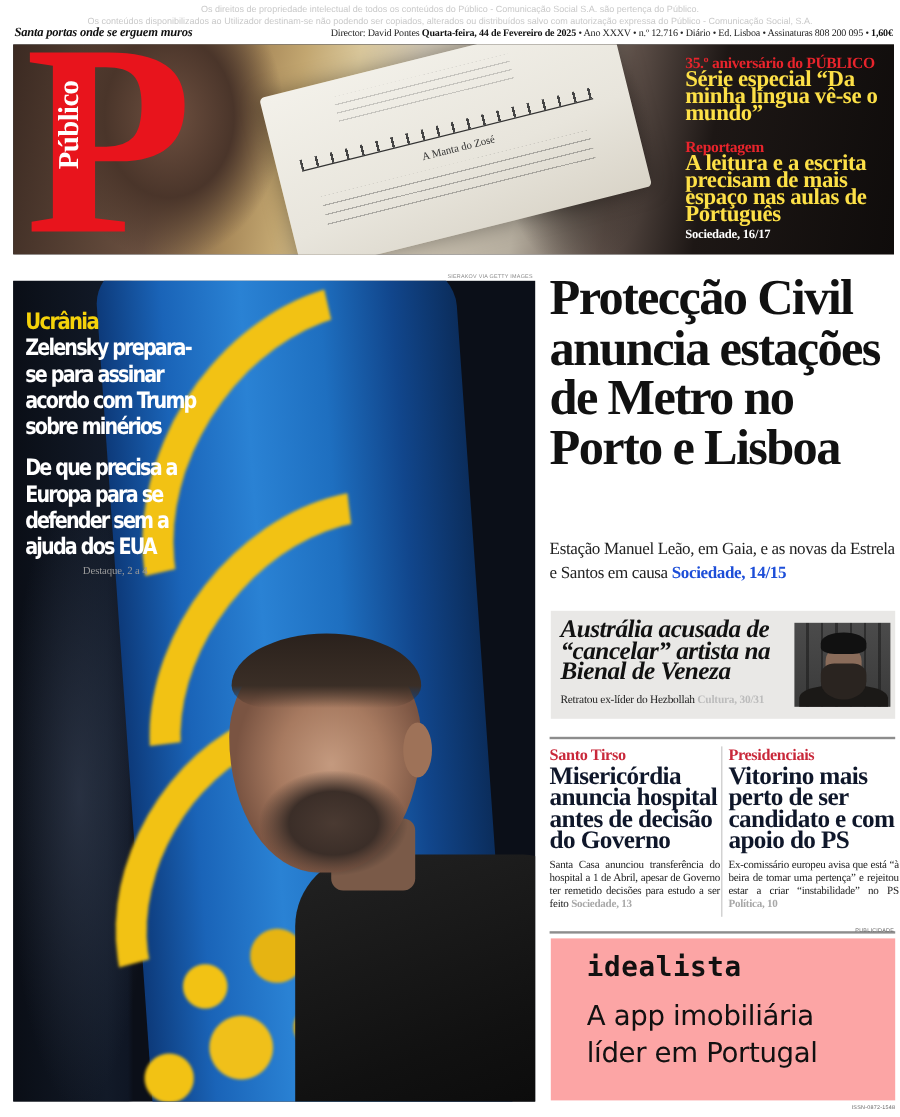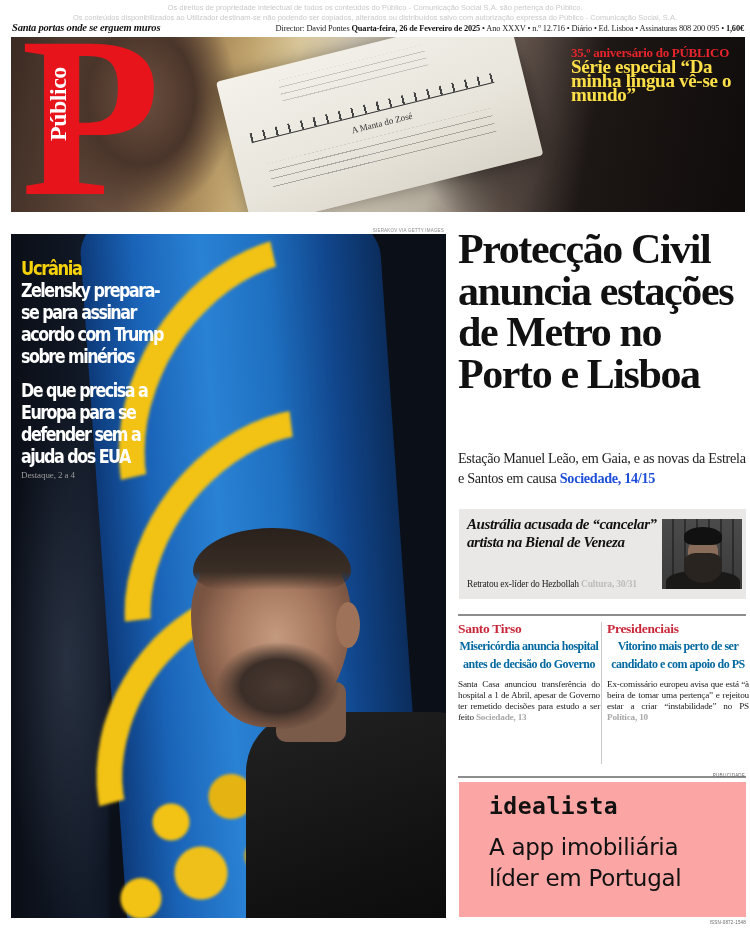--- a/index.html
+++ b/index.html
@@ -83,52 +83,52 @@
       border-radius: 30% 30% 50% 50%; }
     .person .ear { position: absolute; left: 145px; top: 70px; width: 24px; height: 46px; background: #9e7258; border-radius: 50%; }
     .photo-credit { position: absolute; top: 228px; left: 340px; width: 104px; text-align: right;
       font-family: "Liberation Sans", sans-serif; font-size: 4.5px; color: #8a8a8a; letter-spacing: 0.2px; }
     .hero-text { position: absolute; left: 21px; top: 258px; width: 150px; font-family: "DejaVu Sans", sans-serif; }
     .hero-kicker { color: #f5d20a; font-weight: bold; font-size: 19px; line-height: 21px; letter-spacing: -1.6px;
       transform: scaleX(0.86); transform-origin: 0 0; }
     .hero-head { color: #ffffff; font-weight: bold; font-size: 19px; line-height: 22px; letter-spacing: -1.8px;
       transform: scaleX(0.84); transform-origin: 0 0; width: 178px; }
     .hero-gap { height: 12px; }
-    .hero-ref { font-family: "Liberation Serif", serif; color: #9a9a9a; font-size: 9px; margin-top: 3px; letter-spacing: -0.1px; }
+    .hero-ref { font-family: "Liberation Serif", serif; color: #9a9a9a; font-size: 9px; margin-top: 3px; letter-spacing: -0.1px; text-align: center; }
 
     
     .main-head { position: absolute; left: 458px; top: 229px; width: 292px; font-family: "Liberation Serif", serif; font-weight: bold;
       font-size: 42px; line-height: 41.5px; letter-spacing: -1.4px; color: #111; }
     .main-deck { position: absolute; left: 458px; top: 448px; width: 292px; font-family: "Liberation Serif", serif;
       font-size: 14.2px; line-height: 20px; color: #222; letter-spacing: -0.3px; }
     .main-deck .ref { color: #1d4ed8; font-weight: bold; }
 
     .culture-box { position: absolute; left: 459px; top: 509px; width: 287px; height: 90px; background: #e9e8e6; }
     .culture-head { position: absolute; left: 8px; top: 7px; width: 190px; font-family: "Liberation Serif", serif; font-style: italic; font-weight: bold;
-      font-size: 15px; line-height: 17.5px; letter-spacing: -0.4px; color: #111; }
+      font-size: 21px; line-height: 17.5px; letter-spacing: -0.4px; color: #111; }
     .culture-sub { position: absolute; left: 8px; top: 70px; font-family: "Liberation Serif", serif; font-size: 9.5px; color: #222; letter-spacing: -0.2px; white-space: nowrap; text-align: center; }
     .culture-sub .ref { color: #bcbcbc; font-weight: bold; }
     .culture-photo { position: absolute; left: 203px; top: 10px; width: 80px; height: 70px; overflow: hidden;
       background: linear-gradient(180deg, #4b4b4b 0%, #3a3a3a 100%); }
     .culture-photo .bars { position: absolute; inset: 0; background: repeating-linear-gradient(90deg, transparent 0 10px, rgba(20,20,20,0.5) 10px 12px); }
     .culture-photo .turban { position: absolute; left: 22px; top: 8px; width: 38px; height: 18px; background: #111; border-radius: 50% 50% 30% 30%; }
     .culture-photo .face { position: absolute; left: 26px; top: 20px; width: 30px; height: 30px; background: #8a6c5a; border-radius: 40%; }
     .culture-photo .beard { position: absolute; left: 22px; top: 34px; width: 38px; height: 30px; background: #2a2420; border-radius: 30% 30% 50% 50%; }
     .culture-photo .robe { position: absolute; left: 4px; top: 52px; width: 74px; height: 26px; background: #1b1917; border-radius: 40% 40% 0 0; }
 
     .rule { position: absolute; height: 1.5px; background: #8d8d8d; }
     .rule.r1 { left: 458px; top: 614px; width: 288px; }
     .rule.r2 { left: 458px; top: 776px; width: 288px; }
     .vrule { position: absolute; left: 601px; top: 622px; width: 1px; height: 142px; background: #c8c8c8; }
 
     .story { position: absolute; top: 620px; width: 142px; font-family: "Liberation Serif", serif; }
     .story.s1 { left: 458px; }
     .story.s2 { left: 607px; }
     .story .kicker { color: #c9283a; font-weight: bold; font-size: 13.5px; line-height: 17px; letter-spacing: -0.3px; }
-    .story .head { color: #0369a1; font-weight: bold; font-size: 12px; line-height: 18px; letter-spacing: -0.5px; text-align: center; }
+    .story .head { color: #0f172a; font-weight: bold; font-size: 21px; line-height: 18px; letter-spacing: -0.5px; }
     .story .body { color: #222; font-size: 9.2px; line-height: 11px; margin-top: 6px; letter-spacing: -0.2px; text-align: justify; }
     .story .body .ref { color: #a8a8a8; font-weight: bold; }
 
     .ad-label { position: absolute; top: 773px; left: 690px; width: 55px; text-align: right; font-family: "Liberation Sans", sans-serif;
       font-size: 4.5px; color: #666; letter-spacing: 0.2px; }
     .ad { position: absolute; left: 459px; top: 782px; width: 287px; height: 135px; background: #fca5a5; }
     .ad-brand { position: absolute; left: 30px; top: 11px; font-family: "DejaVu Sans Mono", monospace; font-weight: bold;
       font-size: 23px; color: #111; letter-spacing: 0.5px; }
     .ad-tag { position: absolute; left: 30px; top: 50px; width: 250px; font-family: "DejaVu Sans", sans-serif; font-size: 23px; line-height: 31px;
       color: #111; letter-spacing: -0.3px; }
@@ -136,39 +136,44 @@
       font-size: 4.5px; color: #666; letter-spacing: 0.2px; }
   </style>
 </head>
 <body>
 
 <div class="legal l1">Os direitos de propriedade intelectual de todos os conteúdos do Público - Comunicação Social S.A. são pertença do Público.</div>
 <div class="legal l2">Os conteúdos disponibilizados ao Utilizador destinam-se não podendo ser copiados, alterados ou distribuídos salvo com autorização expressa do Público - Comunicação Social, S.A.</div>
 
 <div class="masthead-line">
   <span class="slogan">Santa portas onde se erguem muros</span>
-  <span class="issue-info"><span>Director: David Pontes</span> <b>Quarta-feira, 26 de Fevereiro de 2025</b><span> • Ano XXXV • n.º 12.716 • Diário • Ed. Lisboa • Assinaturas 808 200 095  • </span><b>1,60€</b></span>
+  <span class="issue-info"><span>Director: David Pontes</span> <b>Quarta-feira, 44 de Fevereiro de 2025</b><span> • Ano XXXV • n.º 12.716 • Diário • Ed. Lisboa • Assinaturas 808 200 095  • </span><b>1,60€</b></span>
 </div>
 
 <div class="banner">
   <div class="banner-photo"></div>
   <div class="notebook">
     <div class="nb-head"></div>
     <div class="spiral"></div>
     <div class="nb-title">A Manta do Zosé</div>
     <div class="nb-lines"></div>
   </div>
   <div class="logo-p">P</div>
   <div class="logo-word">Público</div>
   <div class="banner-teasers">
     <div>
       <div class="bt-kicker">35.º aniversário do PÚBLICO</div>
       <div class="bt-head">Série especial “Da minha língua vê-se o mundo”</div>
     </div>
     <div class="bt-gap"></div>
+    <div>
+      <div class="bt-kicker">Reportagem</div>
+      <div class="bt-head">A leitura e a escrita precisam de mais espaço nas aulas de Português</div>
+      <div class="bt-page">Sociedade, 16/17</div>
+    </div>
   </div>
 </div>
 
 <div class="photo-credit">SIERAKOV VIA GETTY IMAGES</div>
 <div class="hero">
   <div class="hero-bg"></div>
   <div class="flag"></div>
   <div class="flag-stripe fs1"></div>
   <div class="flag-stripe fs2"></div>
   <div class="flag-stripe fs3"></div>

